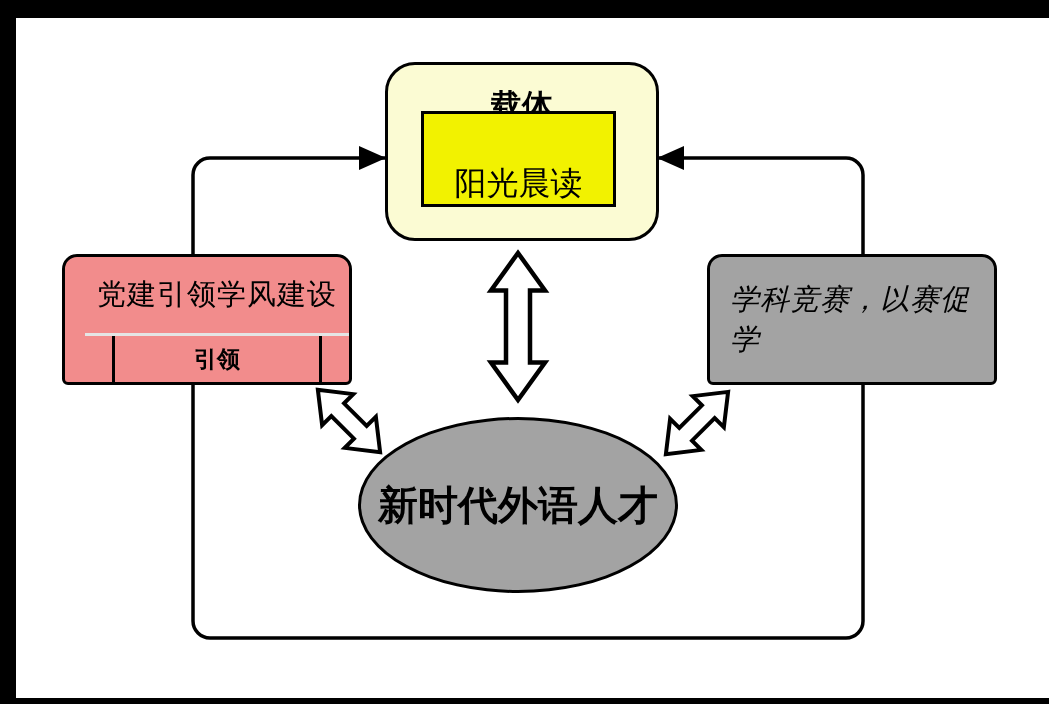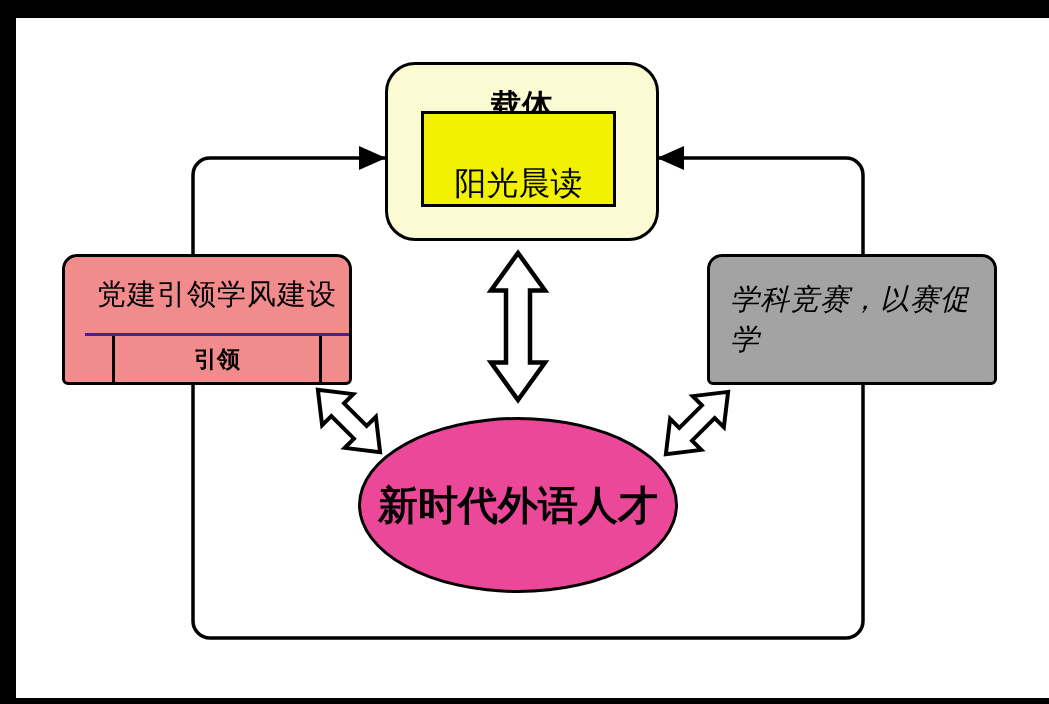--- a/index.html
+++ b/index.html
@@ -21,30 +21,30 @@
   .ireading-line2{font-family:"Liberation Serif","DejaVu Serif",serif;font-size:30px;color:#000;white-space:pre;}
   .ireading-en{font-family:"Liberation Sans","DejaVu Sans",sans-serif;font-weight:bold;font-size:25px;}
 
   
   .side-box{position:absolute;width:290px;height:131px;box-sizing:border-box;
     border:3px solid #000;border-radius:15px 15px 6px 6px;display:flex;flex-direction:column;padding-left:20px;}
   .left-box{left:62px;top:254px;background:#F28C8C;}
   .right-box{left:707px;top:254px;background:#a3a3a3;font-style:italic;}
   .side-main{flex:1;display:flex;align-items:center;justify-content:center;
     font-family:"Liberation Serif","DejaVu Serif",serif;font-size:29px;color:#000;letter-spacing:1px;}
-  .side-band{height:46px;border-top:3px solid #4c1d95;display:flex;}
+  .side-band{height:46px;border-top:3px solid #e5e5e5;display:flex;}
   .band-gap-left{width:27px;border-right:3px solid #000;}
   .band-gap-right{width:27px;border-left:3px solid #000;}
   .band-center{flex:1;display:flex;align-items:center;justify-content:center;
     font-weight:bold;font-size:23px;color:#000;
     font-family:"Liberation Sans","DejaVu Sans",sans-serif;}
 
   
   .talent-ellipse{position:absolute;left:358px;top:417px;width:320px;height:176px;
-    box-sizing:border-box;background:#ec4899;border:3.5px solid #000;border-radius:50%;
+    box-sizing:border-box;background:#a3a3a3;border:3.5px solid #000;border-radius:50%;
     display:flex;align-items:center;justify-content:center;}
   .talent-label{font-family:"Liberation Serif","DejaVu Serif",serif;font-weight:bold;
     font-size:40px;color:#000;letter-spacing:0px;}
 </style>
 </head>
 <body>
 
 <div class="frame">
   <div class="canvas"></div>
 

